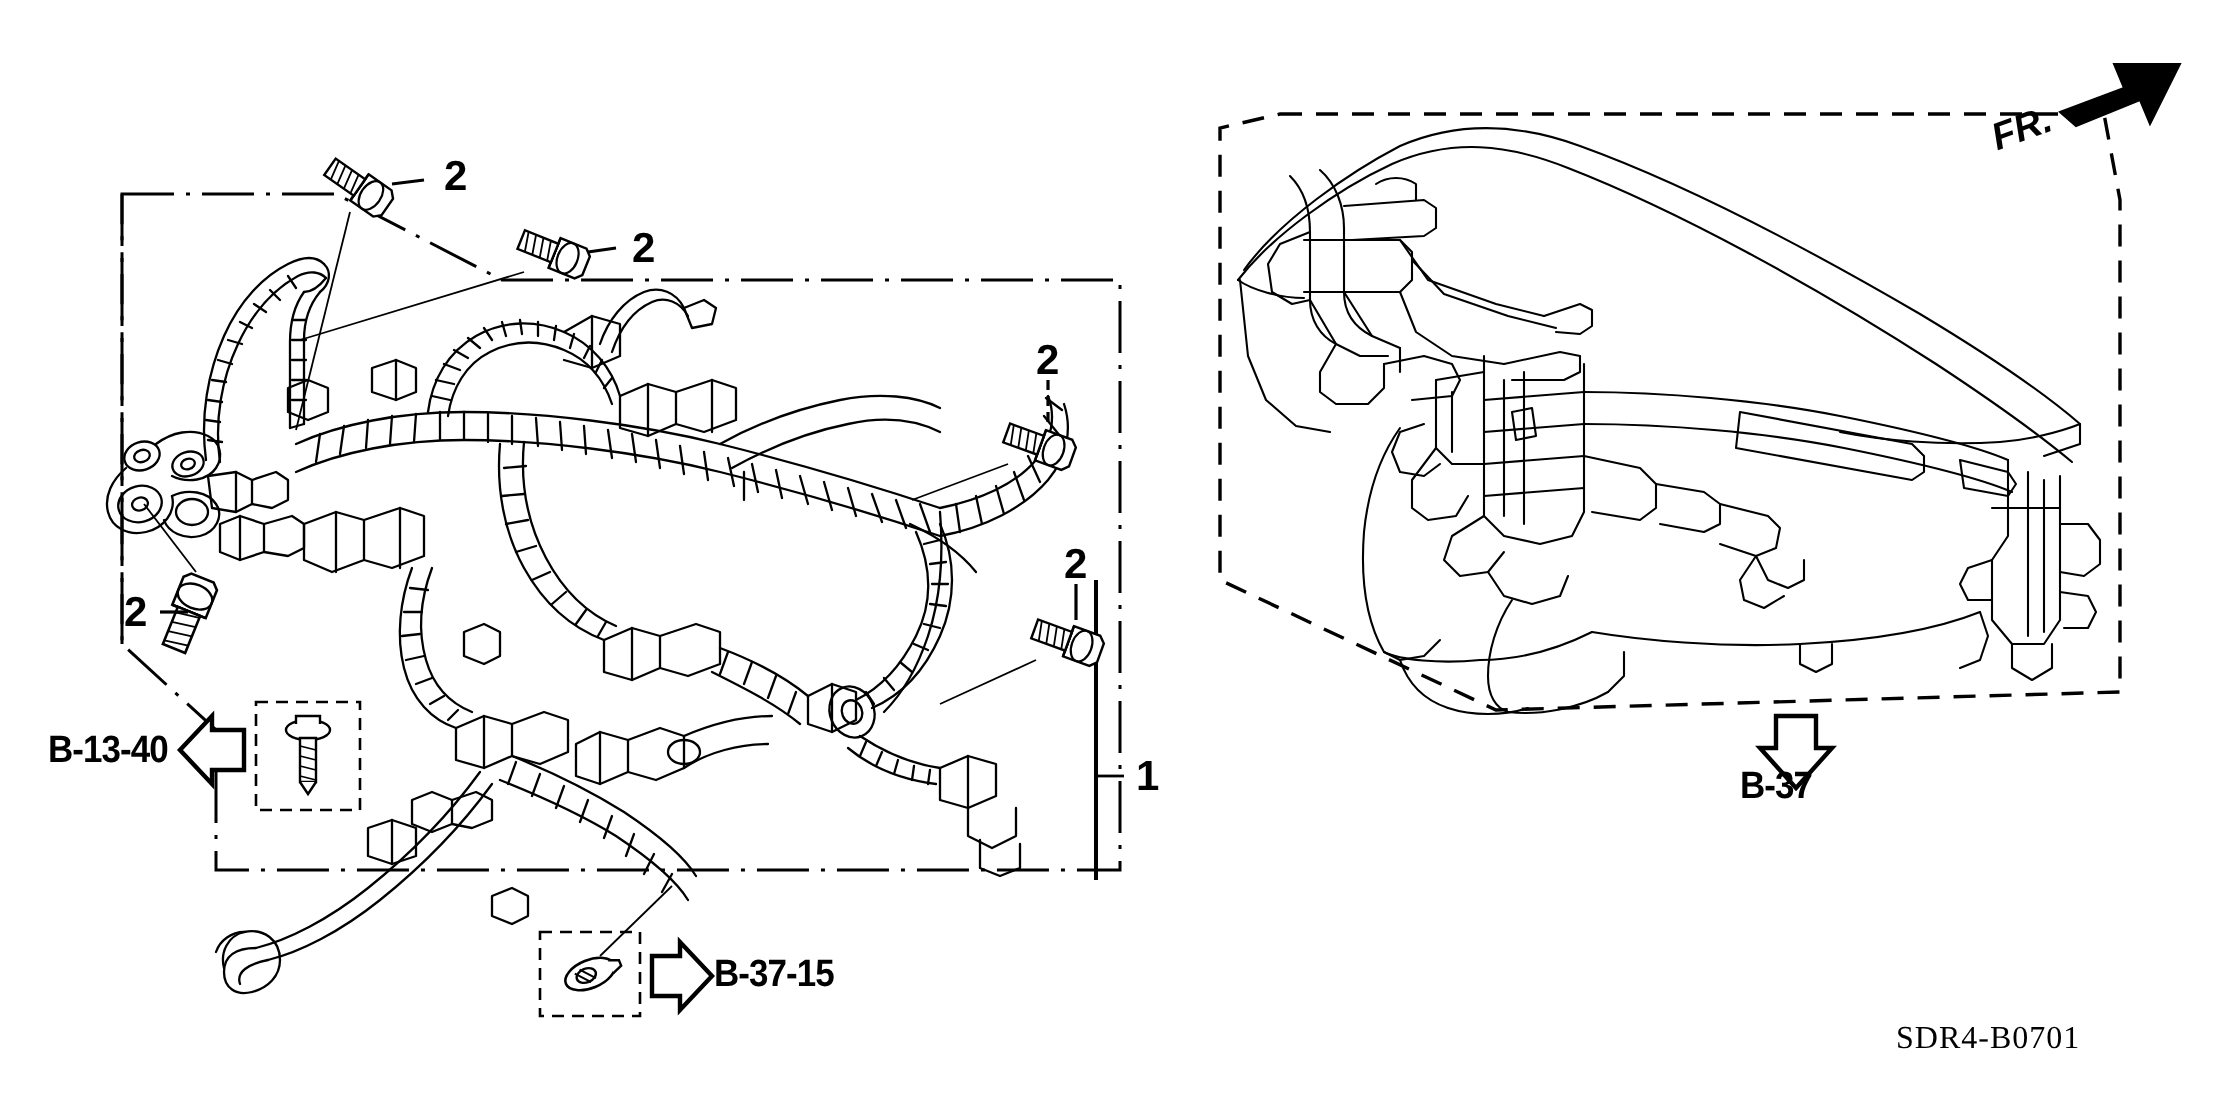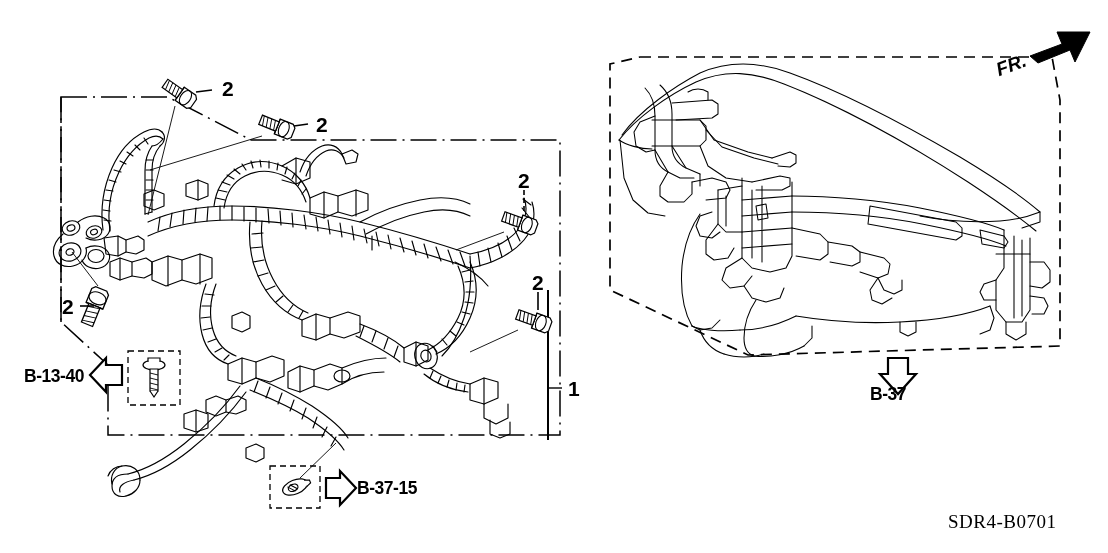--- a/index.html
+++ b/index.html
@@ -42,21 +42,21 @@
   }
   .fr-lbl {
     font-size: 19px;
     font-style: italic;
     transform: rotate(-20deg);
     transform-origin: left bottom;
   }
   .code-lbl {
     font-family: "Liberation Serif", serif;
     font-weight: normal;
-    font-size: 19px;
+    font-size: 16px;
     letter-spacing: 0.5px;
   }
 </style>
 </head>
 <body>
 
 <svg id="canvas" viewBox="0 0 1108 553" xmlns="http://www.w3.org/2000/svg">
   <rect x="0" y="0" width="1108" height="553" fill="#ffffff"></rect>
 
   <g>

